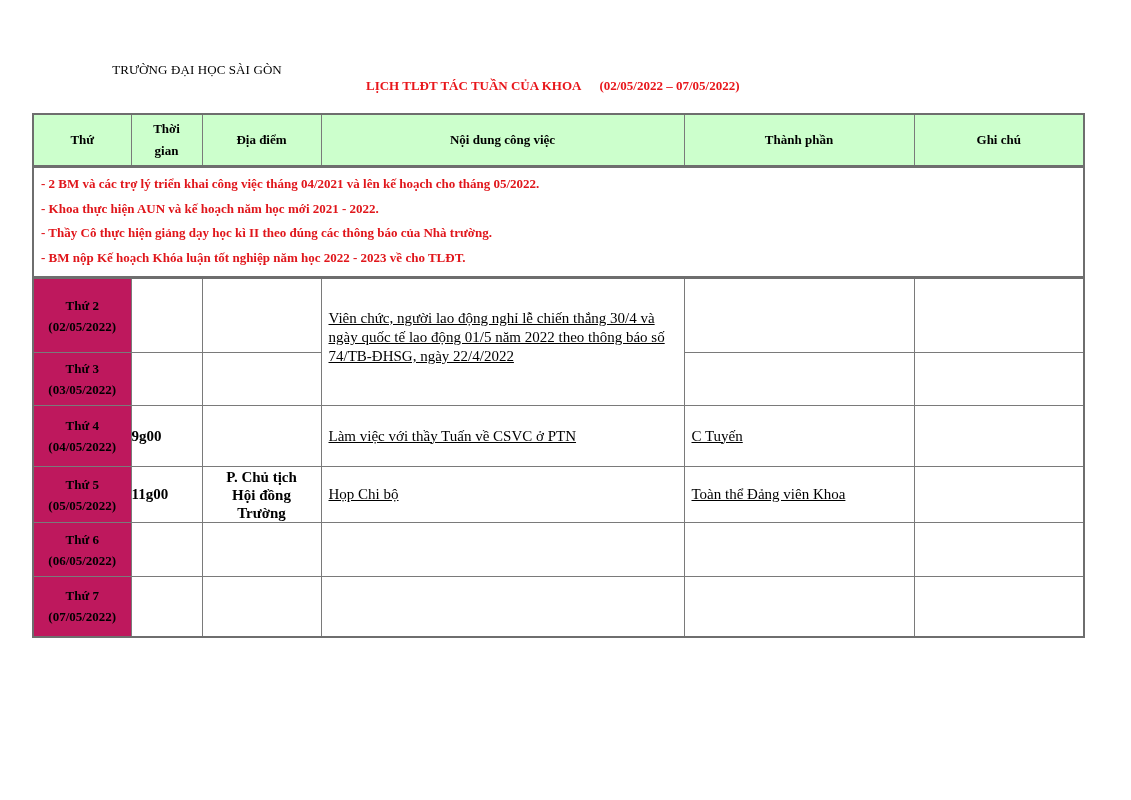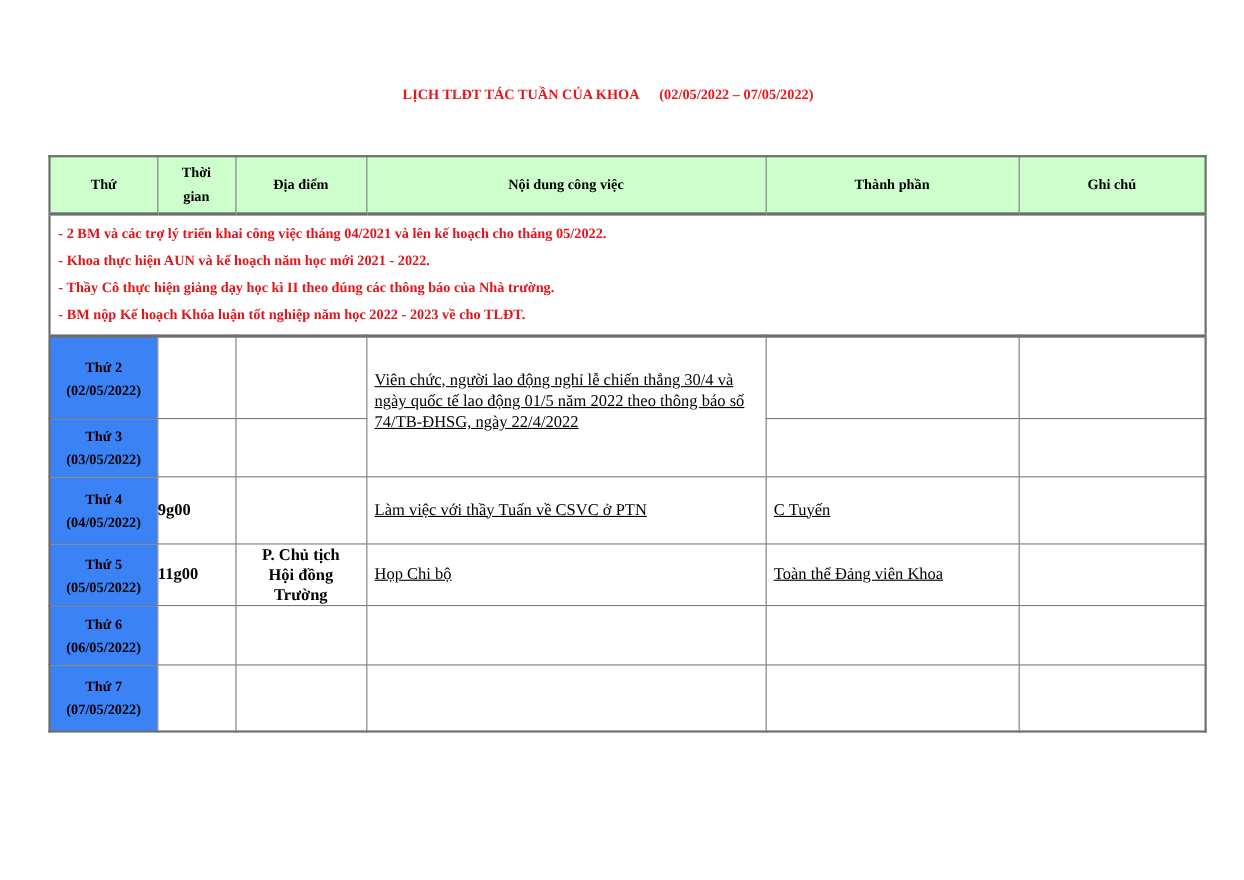--- a/index.html
+++ b/index.html
@@ -14,26 +14,25 @@
   }
   .hdr-left .school { font-weight: normal; letter-spacing: 0.1px; }
   .hdr-left .faculty { font-weight: bold; }
   .hdr-title {
     position: absolute; left: 366px; top: 78px;
     font-size: 13px; font-weight: bold; color: #e8161b; white-space: nowrap;
   }
   .hdr-title .range { margin-left: 18px; }
 
   table.sched {
-    position: absolute; left: 44px; top: 113px;
+    position: absolute; left: 32px; top: 113px;
     width: 1051px;
     border-collapse: collapse;
     table-layout: fixed;
     font-size: 13px;
-    margin-top: 28px;
   }
   table.sched td, table.sched th {
     border: 1px solid #7a7a7a;
     padding: 0;
   }
   table.sched { border: 2px solid #6e6e6e; }
   thead th {
     background: #ccffcc;
     font-weight: bold;
     text-align: center;
@@ -46,38 +45,39 @@
     padding: 4px 7px 6px 7px !important;
     border-bottom: 3px solid #6e6e6e !important;
     height: 93px;
     vertical-align: top;
   }
   .note {
     color: #e0161b; font-weight: bold; font-size: 13px;
     line-height: 24.5px;
   }
   td.day {
-    background: #3b82f6; text-align: center; font-weight: bold;
+    background: #be185d; text-align: center; font-weight: bold;
     line-height: 21px; vertical-align: middle;
   }
   td.time {
     text-align: left; font-weight: bold; font-size: 15px; vertical-align: middle;
   }
   td.place {
     text-align: center; font-weight: bold; font-size: 15px; line-height: 18px; vertical-align: middle;
   }
   td.content, td.members, td.note-col {
     font-size: 15px; line-height: 19px; padding: 0 7px !important; vertical-align: middle; text-decoration: underline;
   }
   td.content.merged { vertical-align: top; padding-top: 30px !important; }
 </style>
 </head>
 <body>
 
 <div class="hdr-left">
+  <div class="school">TRƯỜNG ĐẠI HỌC SÀI GÒN</div>
 </div>
 <div class="hdr-title">
   <span>LỊCH TLĐT TÁC TUẦN CỦA KHOA</span><span class="range">(02/05/2022 – 07/05/2022)</span>
 </div>
 
 <table class="sched">
   <colgroup>
     <col style="width:98px">
     <col style="width:71px">
     <col style="width:119px">

